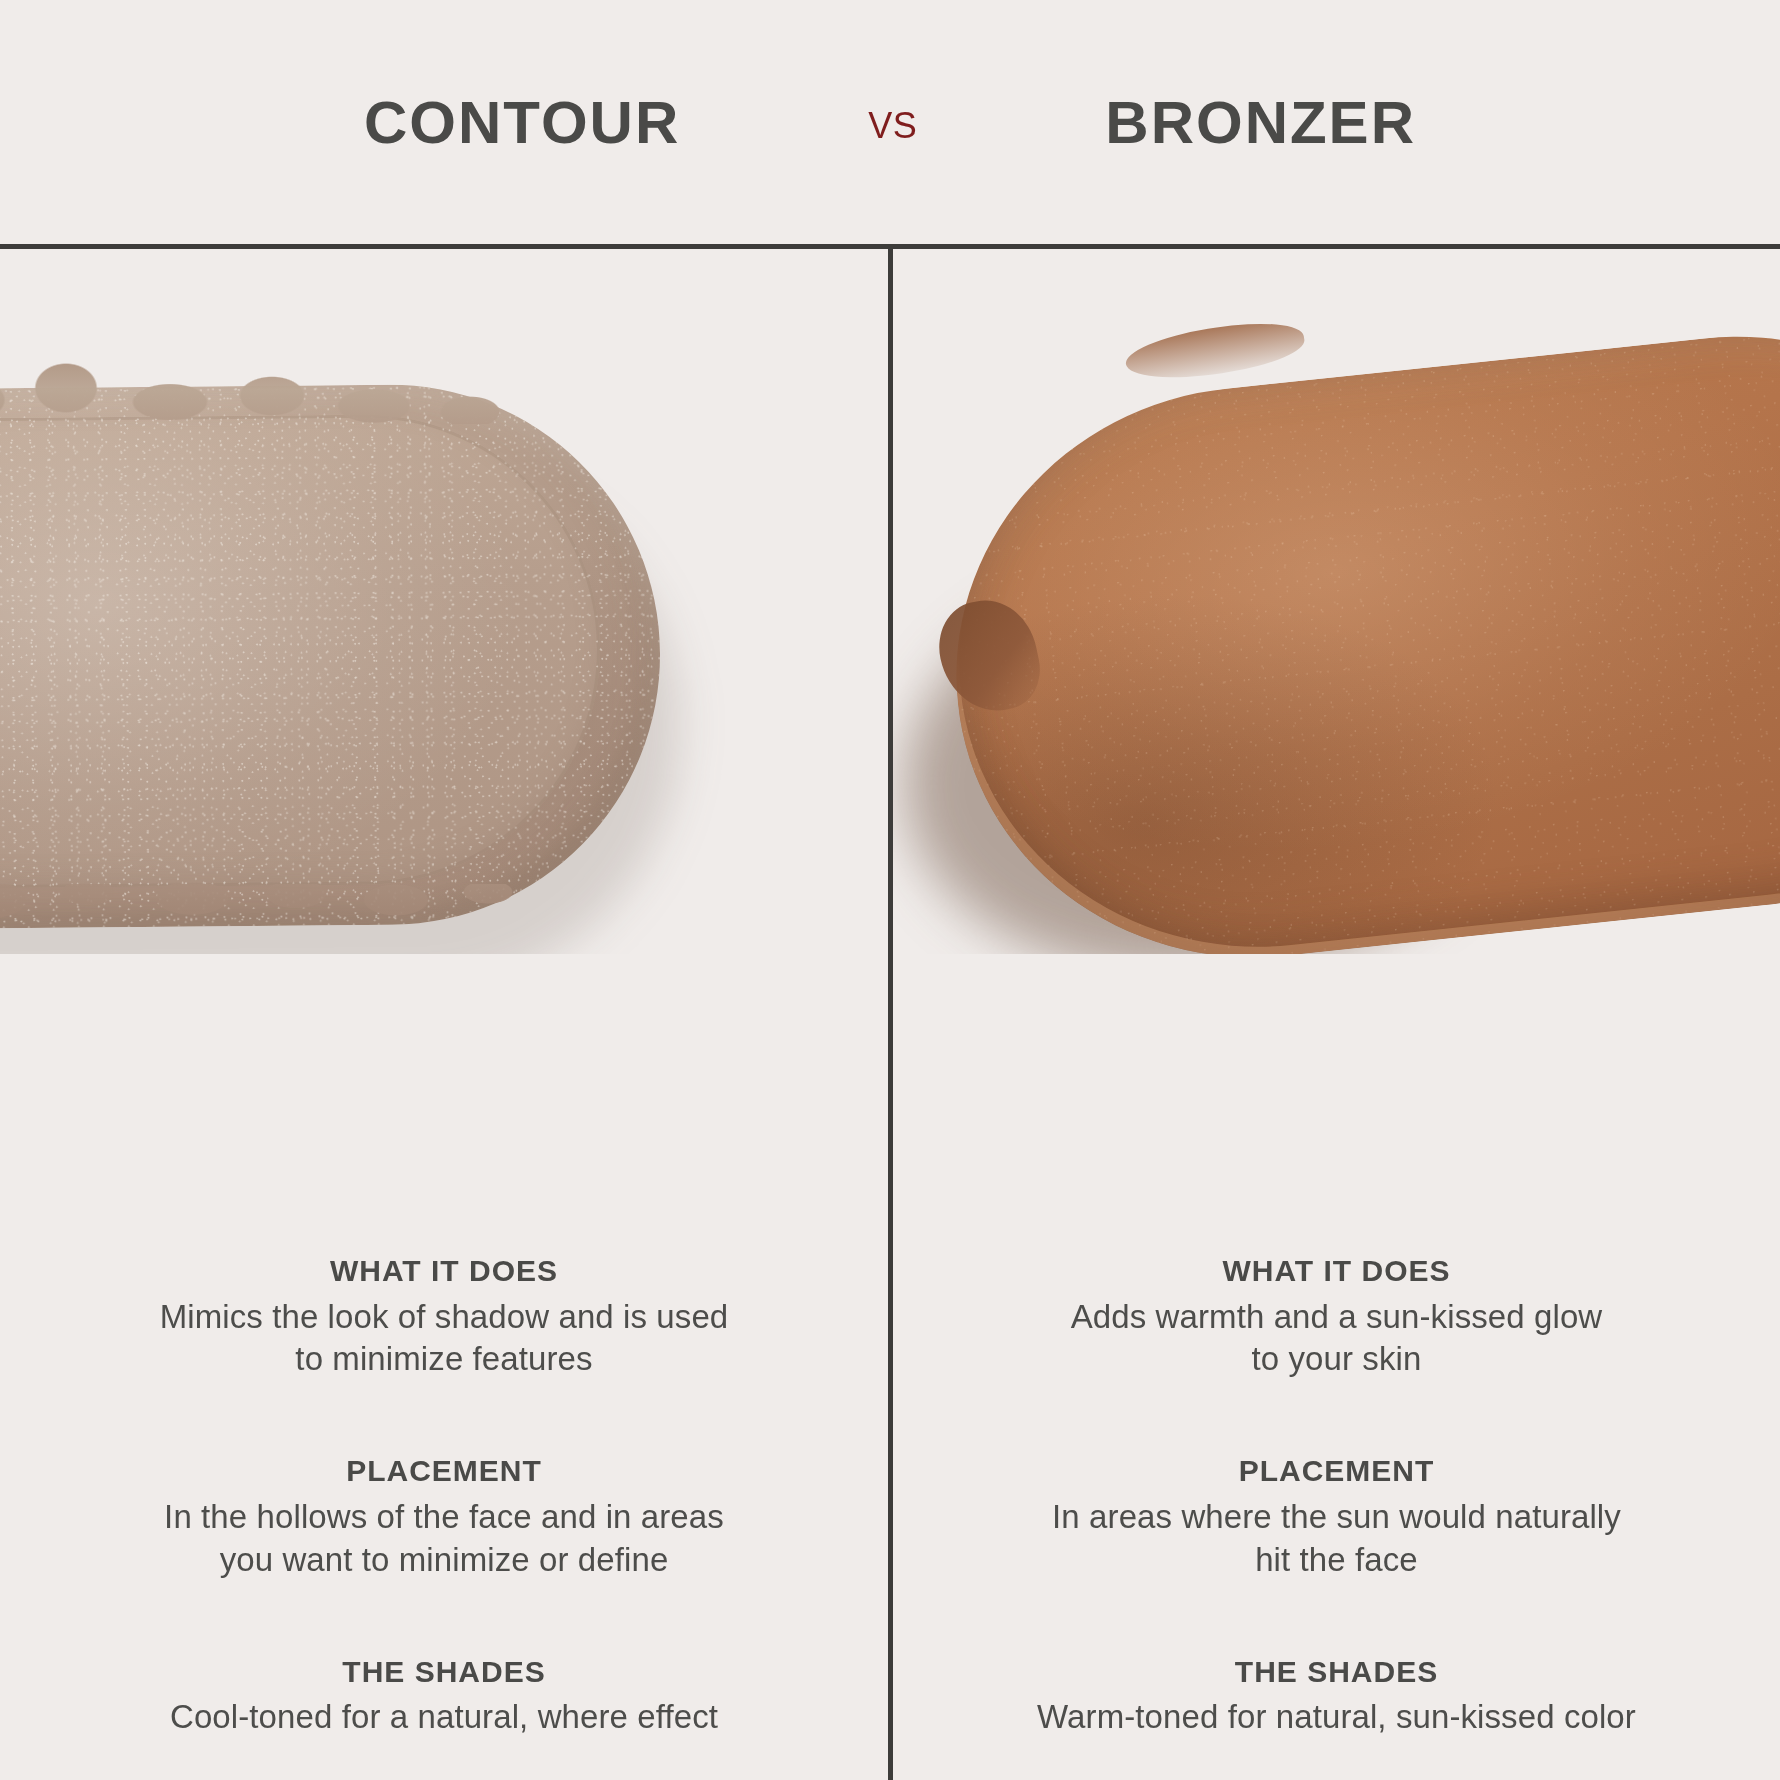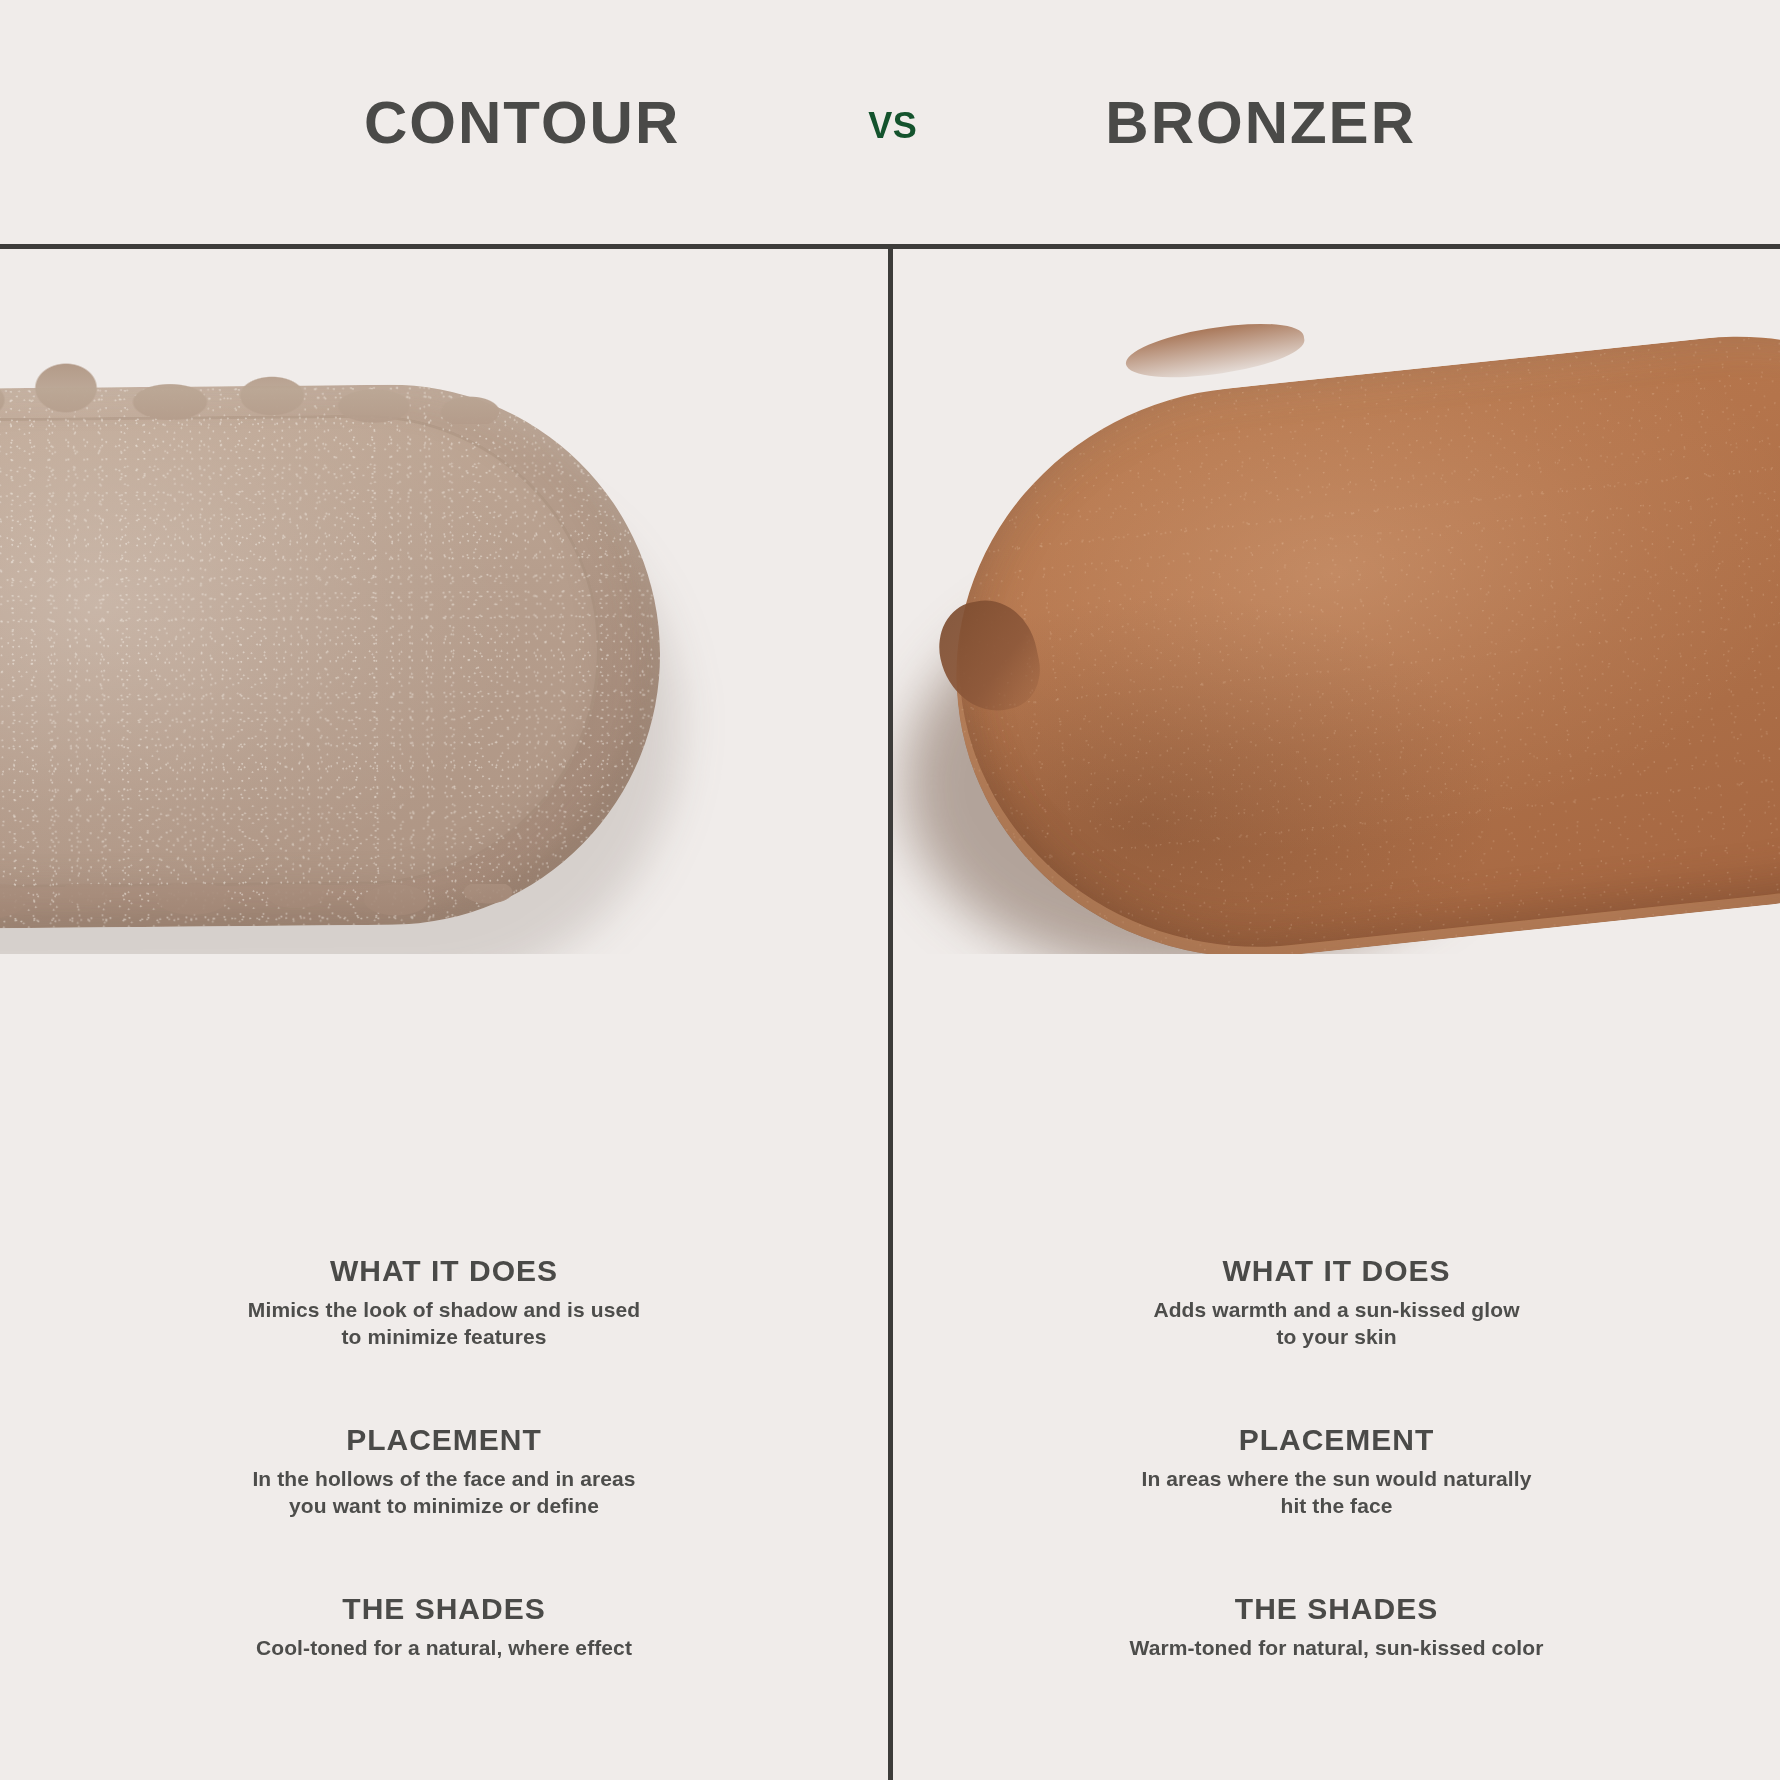--- a/index.html
+++ b/index.html
@@ -28,23 +28,23 @@
     letter-spacing:2.0px;
     color:#4a4a48;
     line-height:1;
     text-transform:uppercase;
     white-space:nowrap;
   }
   .title.left{ margin-right:168px; }
   .title.right{ margin-left:168px; }
   .vs{
     font-size:36px;
-    font-weight:700;
+    font-weight:400;
     letter-spacing:0.5px;
-    color:#14532d;
+    color:#7f1d1d;
     line-height:1;
     text-transform:uppercase;
     white-space:nowrap;
     transform:translateY(3px);
   }
 
   
   .hdivider{
     position:absolute;left:0;top:244px;width:1780px;height:5px;
     background:#3d3c3a;
@@ -260,22 +260,22 @@
   .sec-heading{
     font-size:30px;
     font-weight:700;
     letter-spacing:1.0px;
     color:#4a4a48;
     text-transform:uppercase;
     line-height:1.12;
     margin:0 0 8px 0;
   }
   .sec-body{
-    font-size:21px;
-    font-weight:700;
+    font-size:33px;
+    font-weight:400;
     color:#4d4d4b;
     line-height:1.30;
     margin:0;
     letter-spacing:0.1px;
   }
   .sec-body .ln{ display:block; }
 </style>
 </head>
 <body>
 

